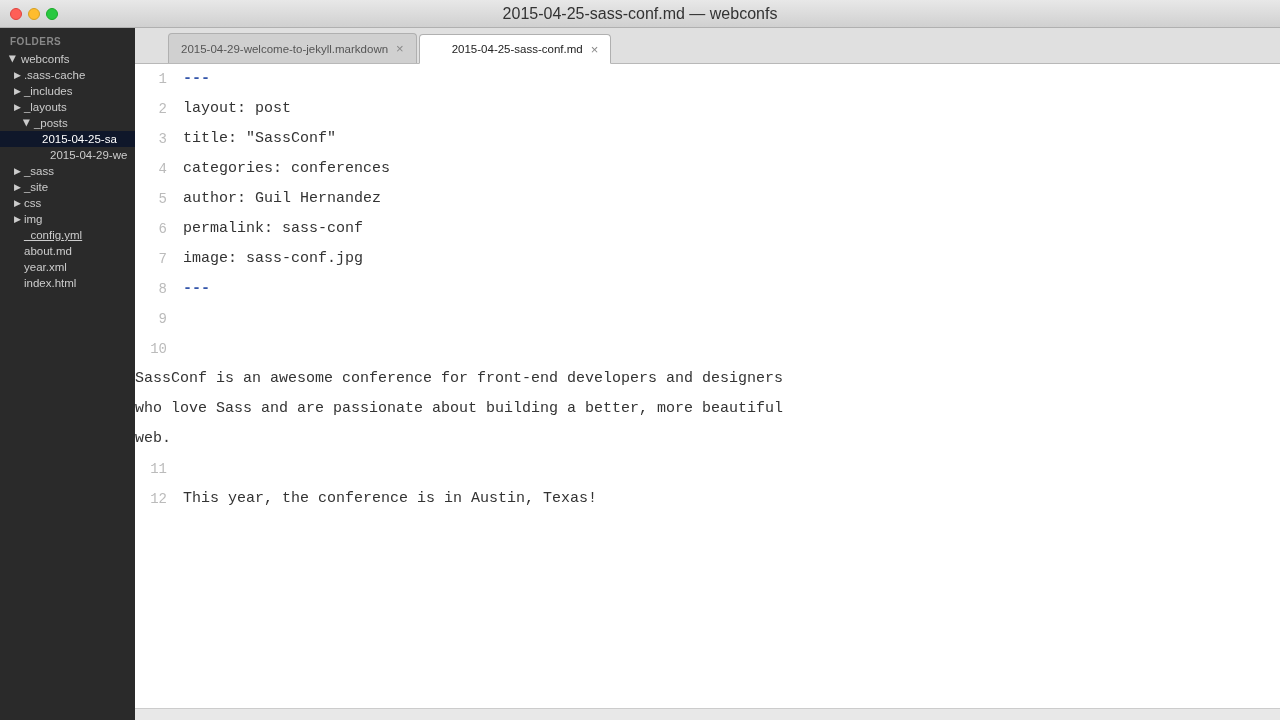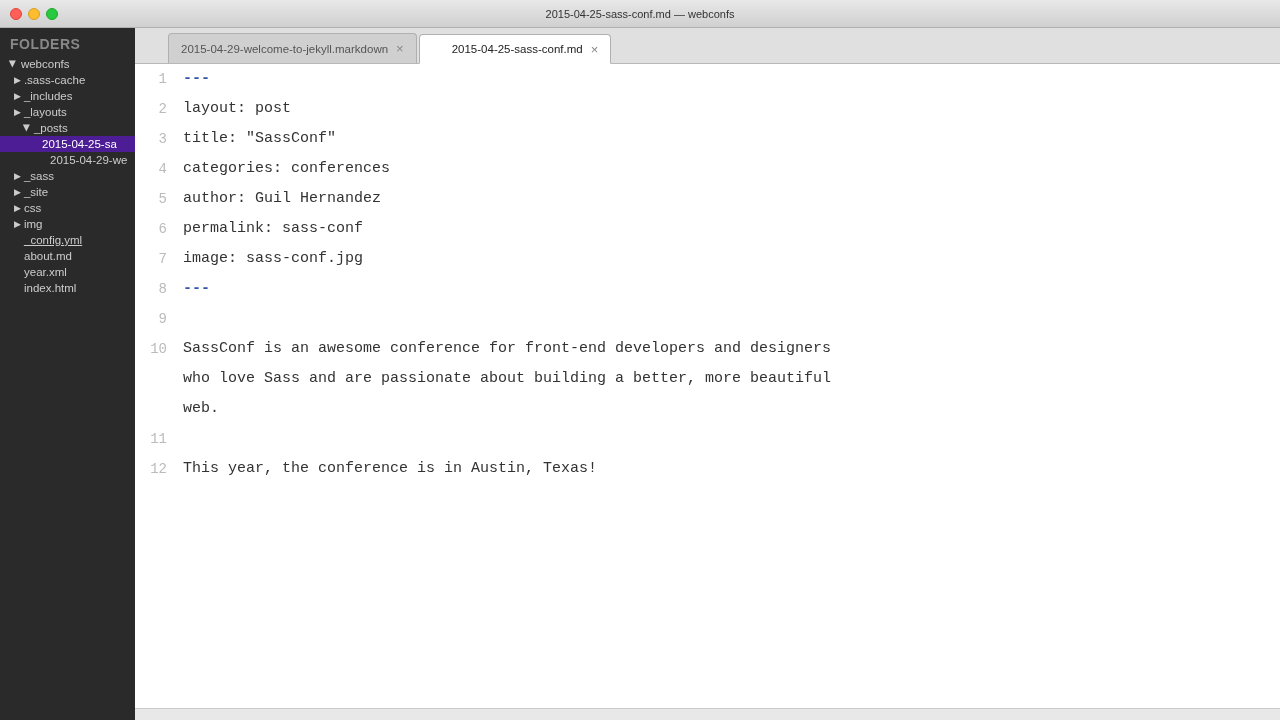--- a/index.html
+++ b/index.html
@@ -9,21 +9,21 @@
     .titlebar {
       height: 28px;
       background: linear-gradient(to bottom, #e8e8e8, #d0d0d0);
       border-bottom: 1px solid #b0b0b0;
       display: flex;
       align-items: center;
       justify-content: center;
       position: relative;
     }
     .titlebar-title {
-      font-size: 11px;
+      font-size: 16px;
       color: #333;
       font-weight: 500;
     }
     .window-controls {
       position: absolute;
       left: 10px;
       display: flex;
       gap: 6px;
       align-items: center;
     }
@@ -41,37 +41,37 @@
     .sidebar {
       width: 135px;
       background: #2a2a2a;
       color: #ccc;
       font-size: 11.5px;
       overflow-y: auto;
       flex-shrink: 0;
     }
     .sidebar-header {
       padding: 8px 10px 4px 10px;
-      font-size: 14px;
+      font-size: 10px;
       font-weight: 700;
       color: #888;
       letter-spacing: 0.5px;
       text-transform: uppercase;
     }
     .sidebar-item {
       display: flex;
       align-items: center;
       padding: 2px 6px 2px 10px;
       cursor: pointer;
       color: #ccc;
       white-space: nowrap;
       overflow: hidden;
       text-overflow: ellipsis;
     }
-    .sidebar-item.selected { background: #4c1d95; color: #fff; }
+    .sidebar-item.selected { background: #0f172a; color: #fff; }
     .arrow { display: inline-block; margin-right: 4px; font-size: 9px; }
     .arrow.open { transform: rotate(90deg); }
 
     
     .tab-bar {
       height: 36px;
       background: #e0e0e0;
       border-bottom: 1px solid #b8b8b8;
       display: flex;
       align-items: flex-end;
@@ -285,21 +285,21 @@
             <span class="line-content">image: sass-conf.jpg</span>
           </div>
           <div class="line">
             <div class="line-number">8</div>
             <span class="line-content dashes">---</span>
           </div>
           <div class="line">
             <div class="line-number">9</div>
             <span class="line-content"></span>
           </div>
-          <div class="line" style="align-items: flex-start;">
+          <div class="line" style="align-items: flex-start; flex-direction: column;">
             <div class="line-number">10</div>
             <div class="multiline-text">SassConf is an awesome conference for front-end developers and designers
 who love Sass and are passionate about building a better, more beautiful
 web.</div>
           </div>
           <div class="line">
             <div class="line-number">11</div>
             <span class="line-content"></span>
           </div>
           <div class="line">

